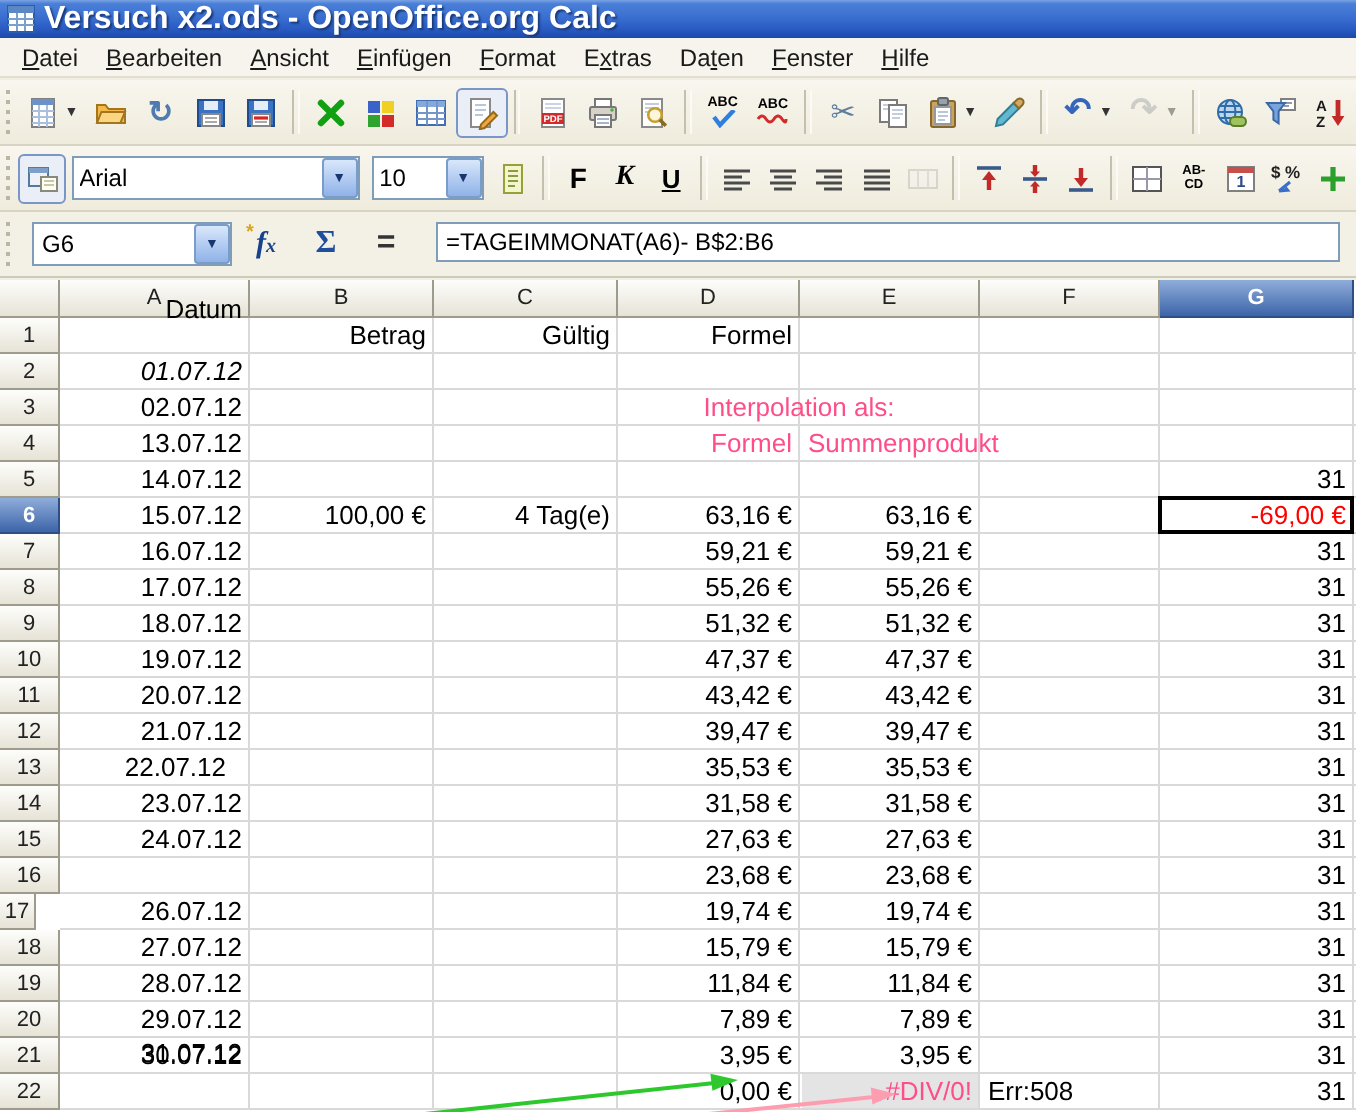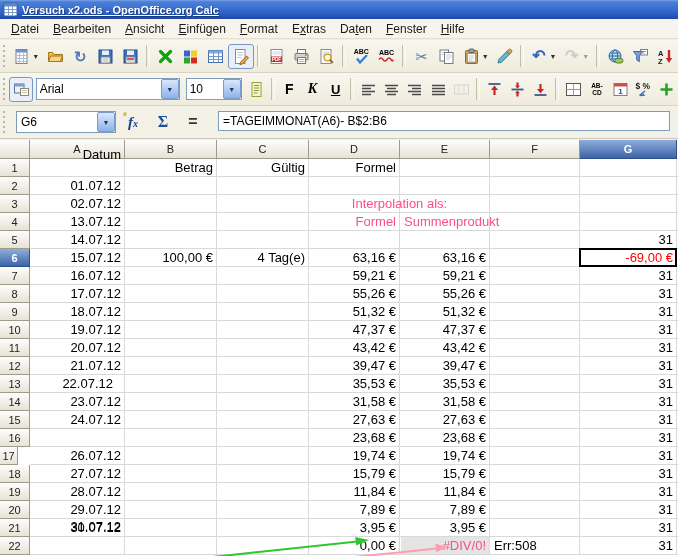--- a/index.html
+++ b/index.html
@@ -1,21 +1,21 @@
 <!DOCTYPE html>
 <html><head>
 <meta charset="utf-8">
 <style>
   html,body{margin:0;padding:0;}
   body{width:678px;height:556px;overflow:hidden;background:#f1efe2;
        font-family:"Liberation Sans",sans-serif;position:relative;}
   .titlebar{position:absolute;left:0;top:0;width:678px;height:19px;
     background:linear-gradient(180deg,#7ba2e4 0%,#4a7fd8 10%,#3a6fd0 45%,#2a5cc4 75%,#1b48aa 100%);
     display:flex;align-items:center;gap:4px;padding-left:3px;box-sizing:border-box;}
-  .titlebar .title{color:#fff;font-weight:bold;font-size:11px;text-shadow:1px 1px 1px #1a3a7a;white-space:nowrap;text-decoration:underline;}
+  .titlebar .title{color:#fff;font-weight:bold;font-size:16px;text-shadow:1px 1px 1px #1a3a7a;white-space:nowrap;}
   .menubar{position:absolute;left:0;top:19px;width:678px;height:20px;background:#f6f4ec;
     border-bottom:1px solid #e2dfd2;display:flex;align-items:center;padding-left:4px;box-sizing:border-box;}
   .menu-item{font-size:12px;color:#1a1a1a;padding:2px 7px;white-space:nowrap;cursor:default;}
   .toolbar{position:absolute;left:0;width:678px;display:flex;align-items:center;
     background:linear-gradient(180deg,#f8f6ee,#efecdd);border-bottom:1px solid #d8d4c4;box-sizing:border-box;}
   #tb-standard{top:40px;height:33px;}
   #tb-format{top:73px;height:33px;}
   .grip{width:5px;height:22px;margin:0 3px 0 2px;
     background:repeating-linear-gradient(180deg,#b9b6a4 0 2px,transparent 2px 5px);
     background-size:2px 100%;background-repeat:no-repeat;background-position:1px 0;}
@@ -508,21 +508,21 @@
     <div class="rowhdr" style="left: 0px; top: 307px; width: 18px; height: 18px;">17</div>
     <div class="rowhdr" style="left: 0px; top: 325px; width: 30px; height: 18px;">18</div>
     <div class="rowhdr" style="left: 0px; top: 343px; width: 30px; height: 18px;">19</div>
     <div class="rowhdr" style="left: 0px; top: 361px; width: 30px; height: 18px;">20</div>
     <div class="rowhdr" style="left: 0px; top: 379px; width: 30px; height: 18px;">21</div>
     <div class="rowhdr" style="left: 0px; top: 397px; width: 30px; height: 18px; text-align: right;">22</div>
     <div class="cell" style="left: 31px; top: 6px; width: 93px; padding-left: 36px;">Datum</div>
     <div class="cell" style="left: 126px; top: 19px; width: 90px;">Betrag</div>
     <div class="cell" style="left: 218px; top: 19px; width: 90px;">Gültig</div>
     <div class="cell" style="left: 310px; top: 19px; width: 89px;">Formel</div>
-    <div class="cell" style="left: 31px; top: 37px; width: 93px;">01.07.12</div>
+    <div class="cell" style="left: 31px; top: 37px; width: 93px; font-style: italic;">01.07.12</div>
     <div class="cell" style="left: 31px; top: 55px; width: 93px;">02.07.12</div>
     <div class="cell center pink" style="left: 310px; top: 55px; width: 179px;">Interpolation als:</div>
     <div class="cell" style="left: 31px; top: 73px; width: 93px;">13.07.12</div>
     <div class="cell pink" style="left: 310px; top: 73px; width: 89px;">Formel</div>
     <div class="cell left pink" style="left: 401px; top: 73px; width: 88px;">Summenprodukt</div>
     <div class="cell" style="left: 31px; top: 91px; width: 93px;">14.07.12</div>
     <div class="cell" style="left: 581px; top: 91px; width: 95px;">31</div>
     <div class="cell" style="left: 31px; top: 109px; width: 93px;">15.07.12</div>
     <div class="cell" style="left: 126px; top: 109px; width: 90px;">100,00 €</div>
     <div class="cell" style="left: 218px; top: 109px; width: 90px;">4 Tag(e)</div>

